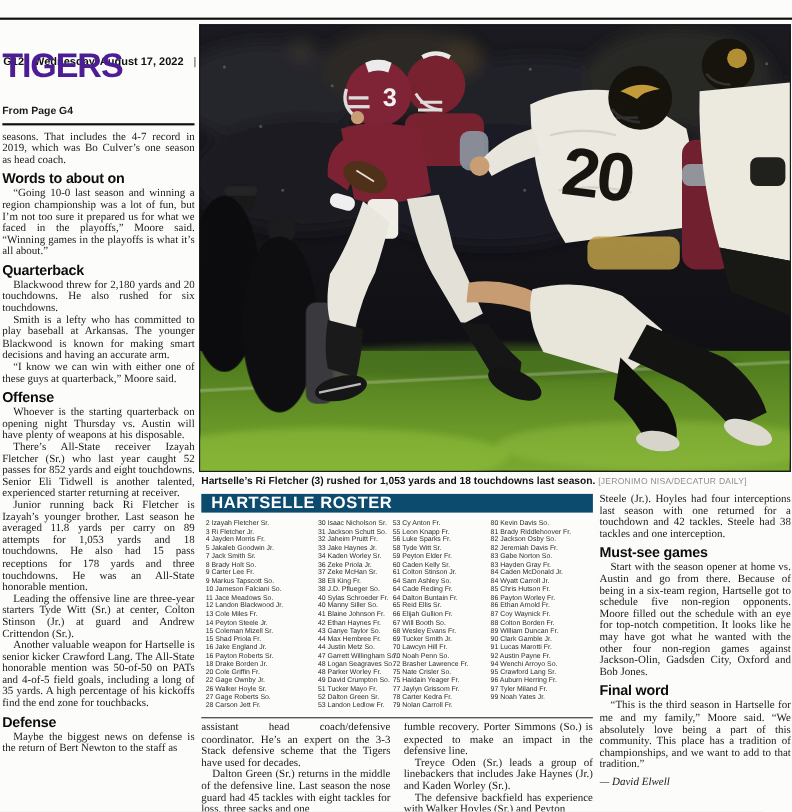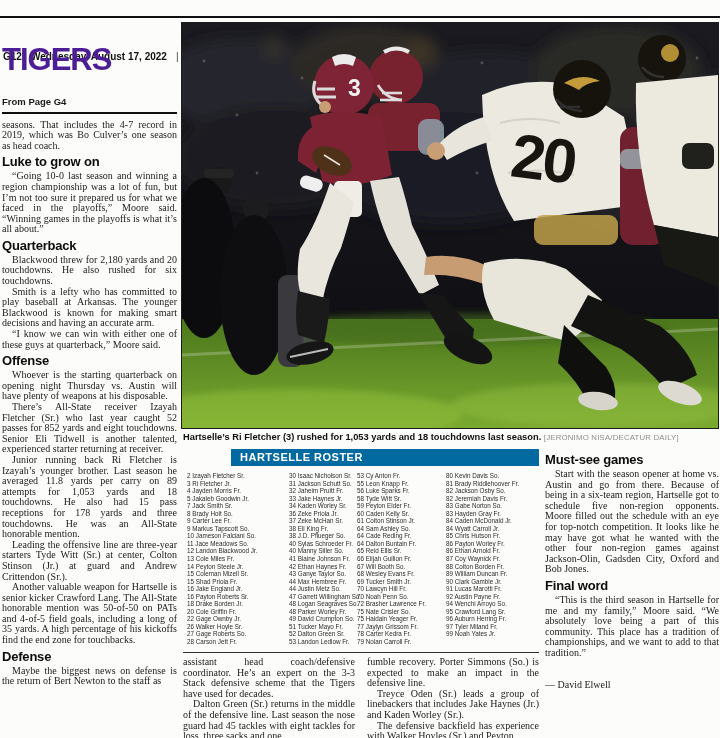--- a/index.html
+++ b/index.html
@@ -20,34 +20,34 @@
   .title { font-family:"Liberation Sans", sans-serif; font-weight:800; font-size:31px; line-height:31px;
            letter-spacing:-1px; color:#4c1d95; }
   .from-page { font-family:"Liberation Sans", sans-serif; font-weight:700; font-size:9.5px; margin-top:3px; }
   .rule-col { height:2px; background:#101010; margin:5px 0 6px 0; }
 
   .body-text { font-size:10px; line-height:10.6px; text-align:justify; }
   .blk.p  { text-indent:10px; }
   .blk.pc { text-indent:0; }
   .blk.h  { font-family:"Liberation Sans", sans-serif; font-weight:700; font-size:13px; line-height:14px;
             margin:4px 0 2px 0; text-align:left; text-indent:0; letter-spacing:-0.2px; color:#0c0c0c; }
-  .blk.sig{ text-indent:0; margin-top:21px; }
+  .blk.sig{ font-style:italic; text-indent:0; margin-top:6px; }
 
   
   .photo-fig { position:absolute; left:181px; top:22px; margin:0; }
   .photo-frame { width:536px; height:405px; border:1px solid #1c1c1c; background:#0e0e12; }
   .photo-frame svg { display:block; }
   .caption { position:absolute; left:183px; top:432px; width:536px; white-space:nowrap; overflow:hidden;
              font-family:"Liberation Sans", sans-serif; font-size:9.3px; font-weight:700; color:#111; }
   .caption .credit { font-weight:400; font-size:7.8px; color:#8e8e8e; letter-spacing:0.2px;text-align:right; }
 
   
   .roster { position:absolute; left:183px; top:449px; width:356px; }
-  .roster-bar { height:17px; background:#0369a1; color:#ffffff; font-family:"Liberation Sans", sans-serif;
-                font-weight:700; font-size:11px; line-height:17px; padding-left:9px; letter-spacing:0.5px;margin-left:48px; }
+  .roster-bar { height:17px; background:#0c4a6e; color:#ffffff; font-family:"Liberation Sans", sans-serif;
+                font-weight:700; font-size:15px; line-height:17px; padding-left:9px; letter-spacing:0.5px; }
   .roster-cols { position:relative; height:186px; }
   .roster-col { position:absolute; top:6px; font-family:"Liberation Sans", sans-serif; font-size:6.3px;
                 line-height:7.55px; color:#2a2a2a; white-space:nowrap; }
   .roster-col.c1 { left:4px; } .roster-col.c2 { left:106px; }
   .roster-col.c3 { left:174px; } .roster-col.c4 { left:263px; }
 
   
   .bottom-rule { position:absolute; left:183px; top:652px; width:356px; height:1px; background:#2d2d2d; }
   .bottom-cols { position:absolute; left:183px; top:657px; width:356px; height:81px; overflow:hidden; }
   .bcol { position:absolute; top:0; width:172px; }
@@ -69,21 +69,21 @@
   </header>
   <div class="rule-top"></div>
 
   <aside class="left-col">
     <h1 class="title">TIGERS</h1>
     <div class="from-page">From Page G4</div>
     <div class="rule-col"></div>
     <div class="body-text">
 
     <div class="blk pc">seasons. That includes the 4-7 record in 2019, which was Bo Culver’s one season as head coach.</div>
-        <div class="blk h">Luke to grow on</div>
+        <div class="blk h">Words to about on</div>
         <div class="blk p">“Going 10-0 last season and winning a region championship was a lot of fun, but I’m not too sure it prepared us for what we faced in the playoffs,” Moore said. “Winning games in the playoffs is what it’s all about.”</div>
         <div class="blk h">Quarterback</div>
         <div class="blk p">Blackwood threw for 2,180 yards and 20 touchdowns. He also rushed for six touchdowns.</div>
         <div class="blk p">Smith is a lefty who has committed to play baseball at Arkansas. The younger Blackwood is known for making smart decisions and having an accurate arm.</div>
         <div class="blk p">“I know we can win with either one of these guys at quarterback,” Moore said.</div>
         <div class="blk h">Offense</div>
         <div class="blk p">Whoever is the starting quarterback on opening night Thursday vs. Austin will have plenty of weapons at his disposable.</div>
         <div class="blk p">There’s All-State receiver Izayah Fletcher (Sr.) who last year caught 52 passes for 852 yards and eight touchdowns. Senior Eli Tidwell is another talented, experienced starter returning at receiver.</div>
         <div class="blk p">Junior running back Ri Fletcher is Izayah’s younger brother. Last season he averaged 11.8 yards per carry on 89 attempts for 1,053 yards and 18 touchdowns. He also had 15 pass receptions for 178 yards and three touchdowns. He was an All-State honorable mention.</div>
         <div class="blk p">Leading the offensive line are three-year starters Tyde Witt (Sr.) at center, Colton Stinson (Jr.) at guard and Andrew Crittendon (Sr.).</div>
@@ -368,20 +368,21 @@
     <div class="bcol b body-text">
 
     <div class="blk pc">fumble recovery. Porter Simmons (So.) is expected to make an impact in the defensive line.</div>
         <div class="blk p">Treyce Oden (Sr.) leads a group of linebackers that includes Jake Haynes (Jr.) and Kaden Worley (Sr.).</div>
         <div class="blk p">The defensive backfield has experience with Walker Hoyles (Sr.) and Peyton</div>
       </div>
   </div>
 
   <aside class="right-col body-text">
 
+  <div class="blk pc">Steele (Jr.). Hoyles had four interceptions last season with one returned for a touchdown and 42 tackles. Steele had 38 tackles and one interception.</div>
       <div class="blk h">Must-see games</div>
       <div class="blk p">Start with the season opener at home vs. Austin and go from there. Because of being in a six-team region, Hartselle got to schedule five non-region opponents. Moore filled out the schedule with an eye for top-notch competition. It looks like he may have got what he wanted with the other four non-region games against Jackson-Olin, Gadsden City, Oxford and Bob Jones.</div>
       <div class="blk h">Final word</div>
       <div class="blk p">“This is the third season in Hartselle for me and my family,” Moore said. “We absolutely love being a part of this community. This place has a tradition of championships, and we want to add to that tradition.”</div>
       <div class="blk sig">— David Elwell</div>
     </aside>
 
 </div>
 
 </body></html>

